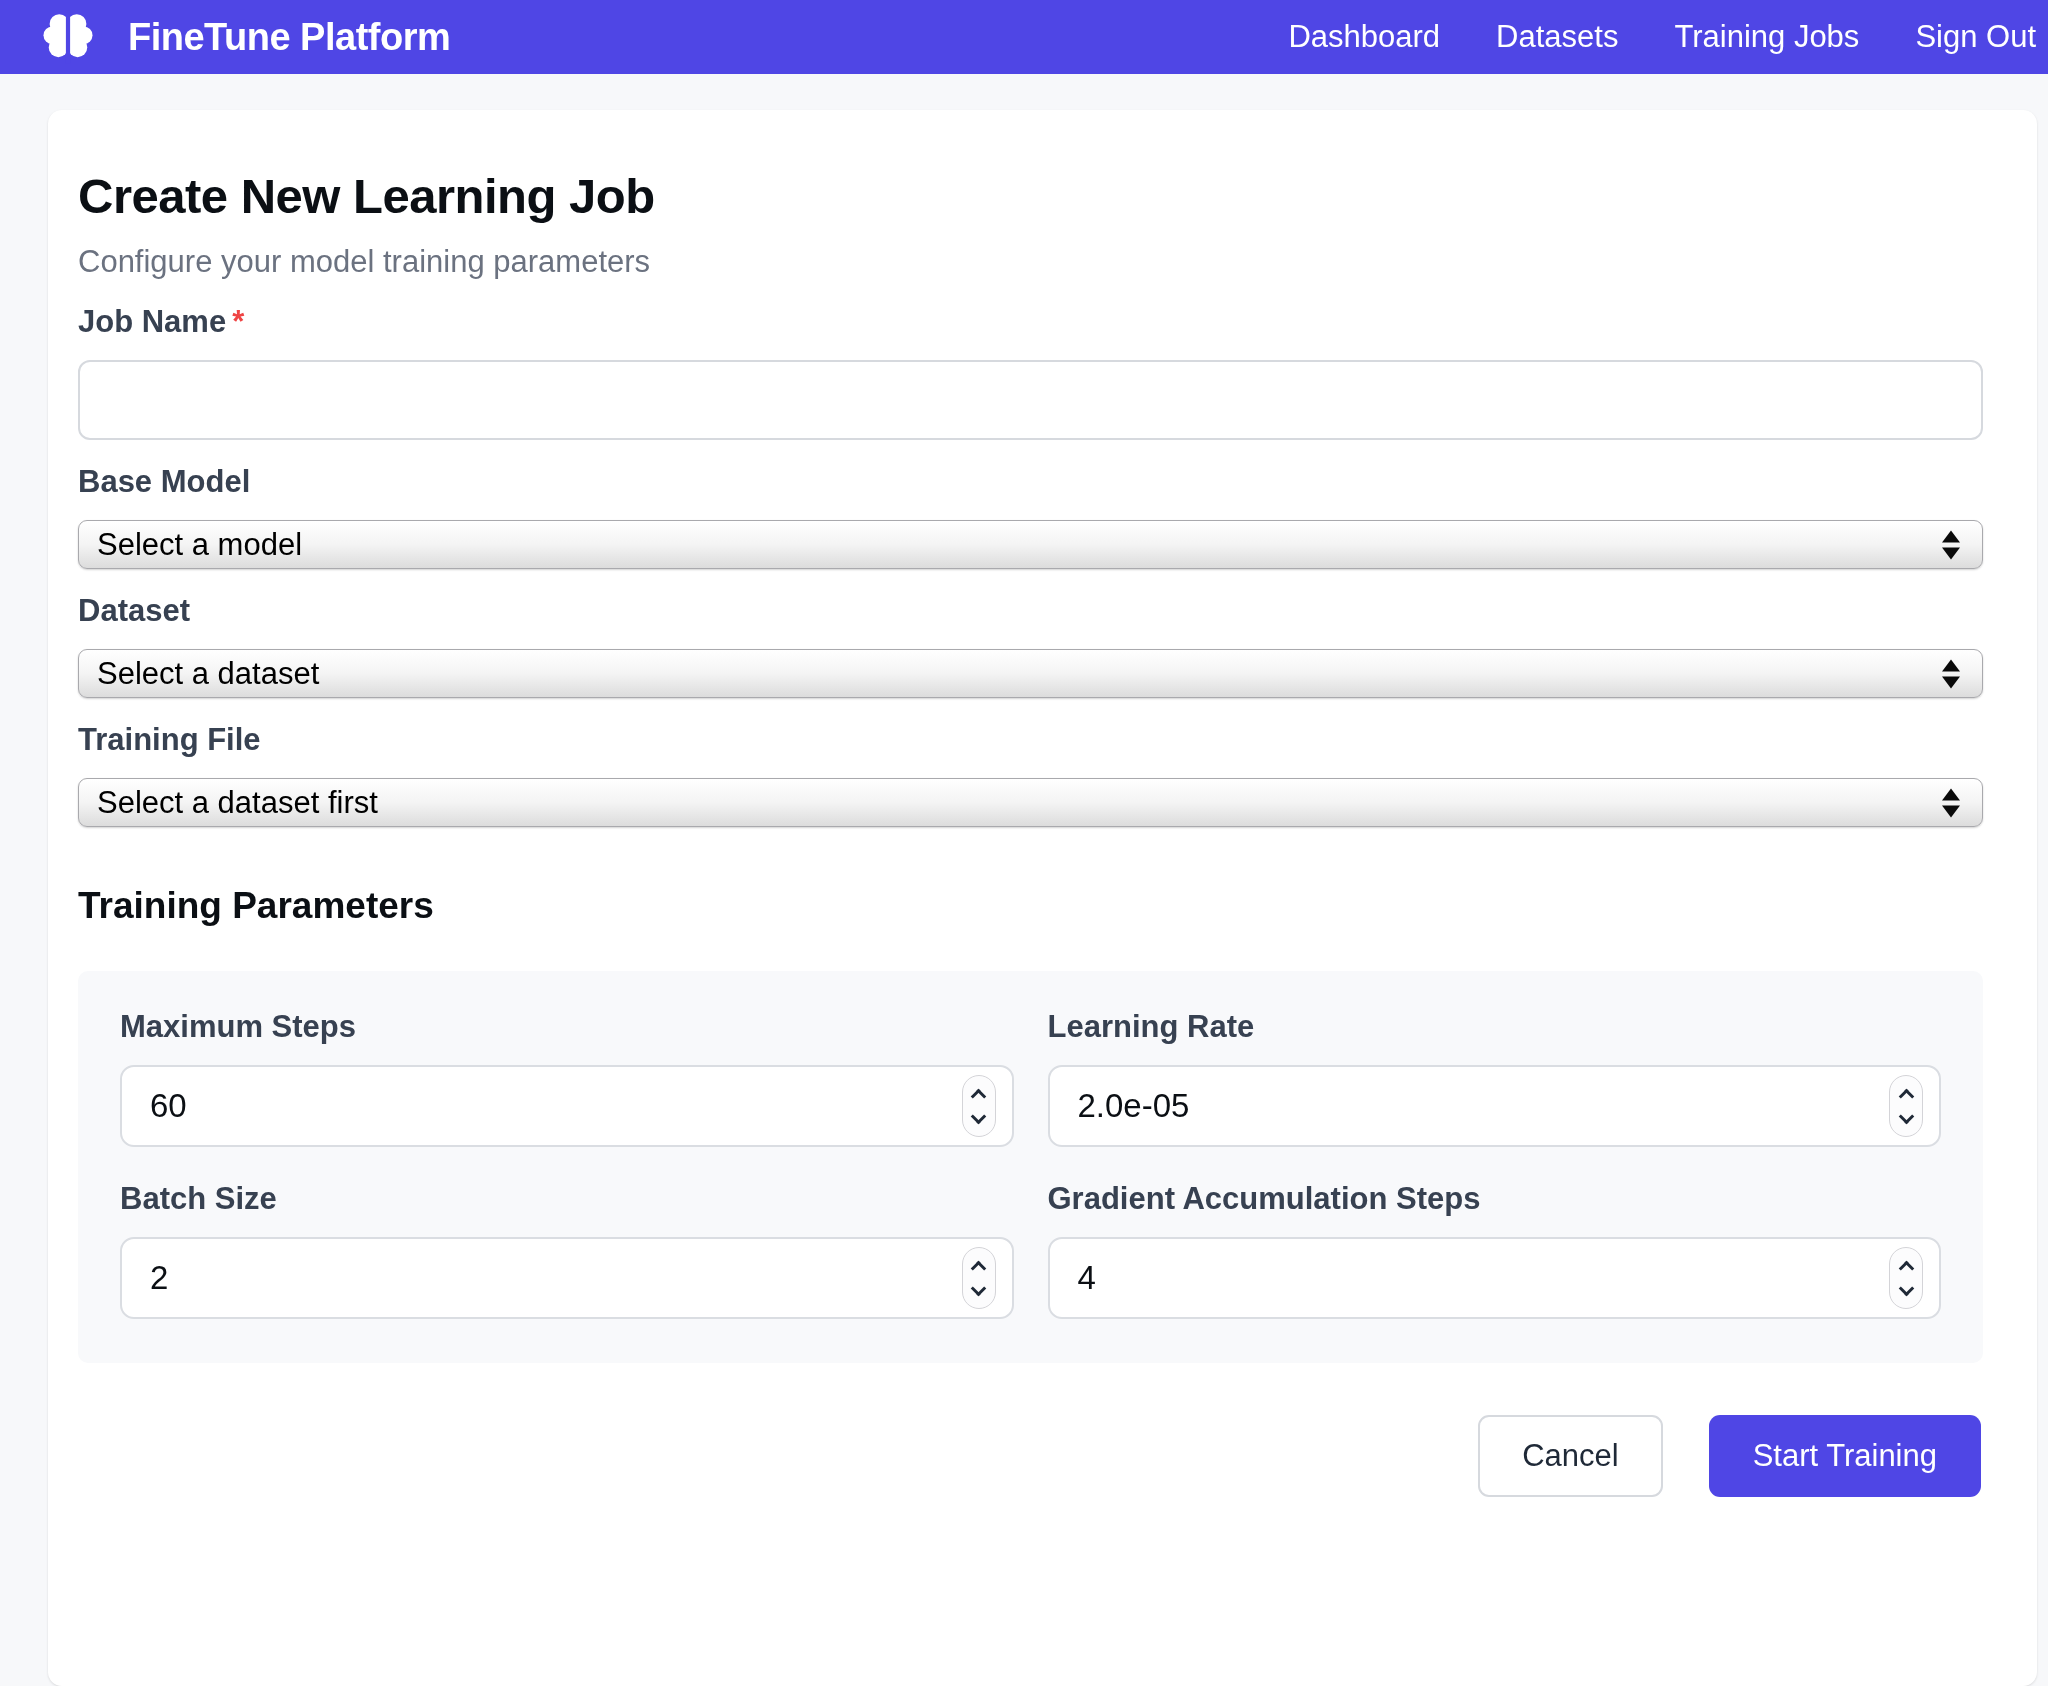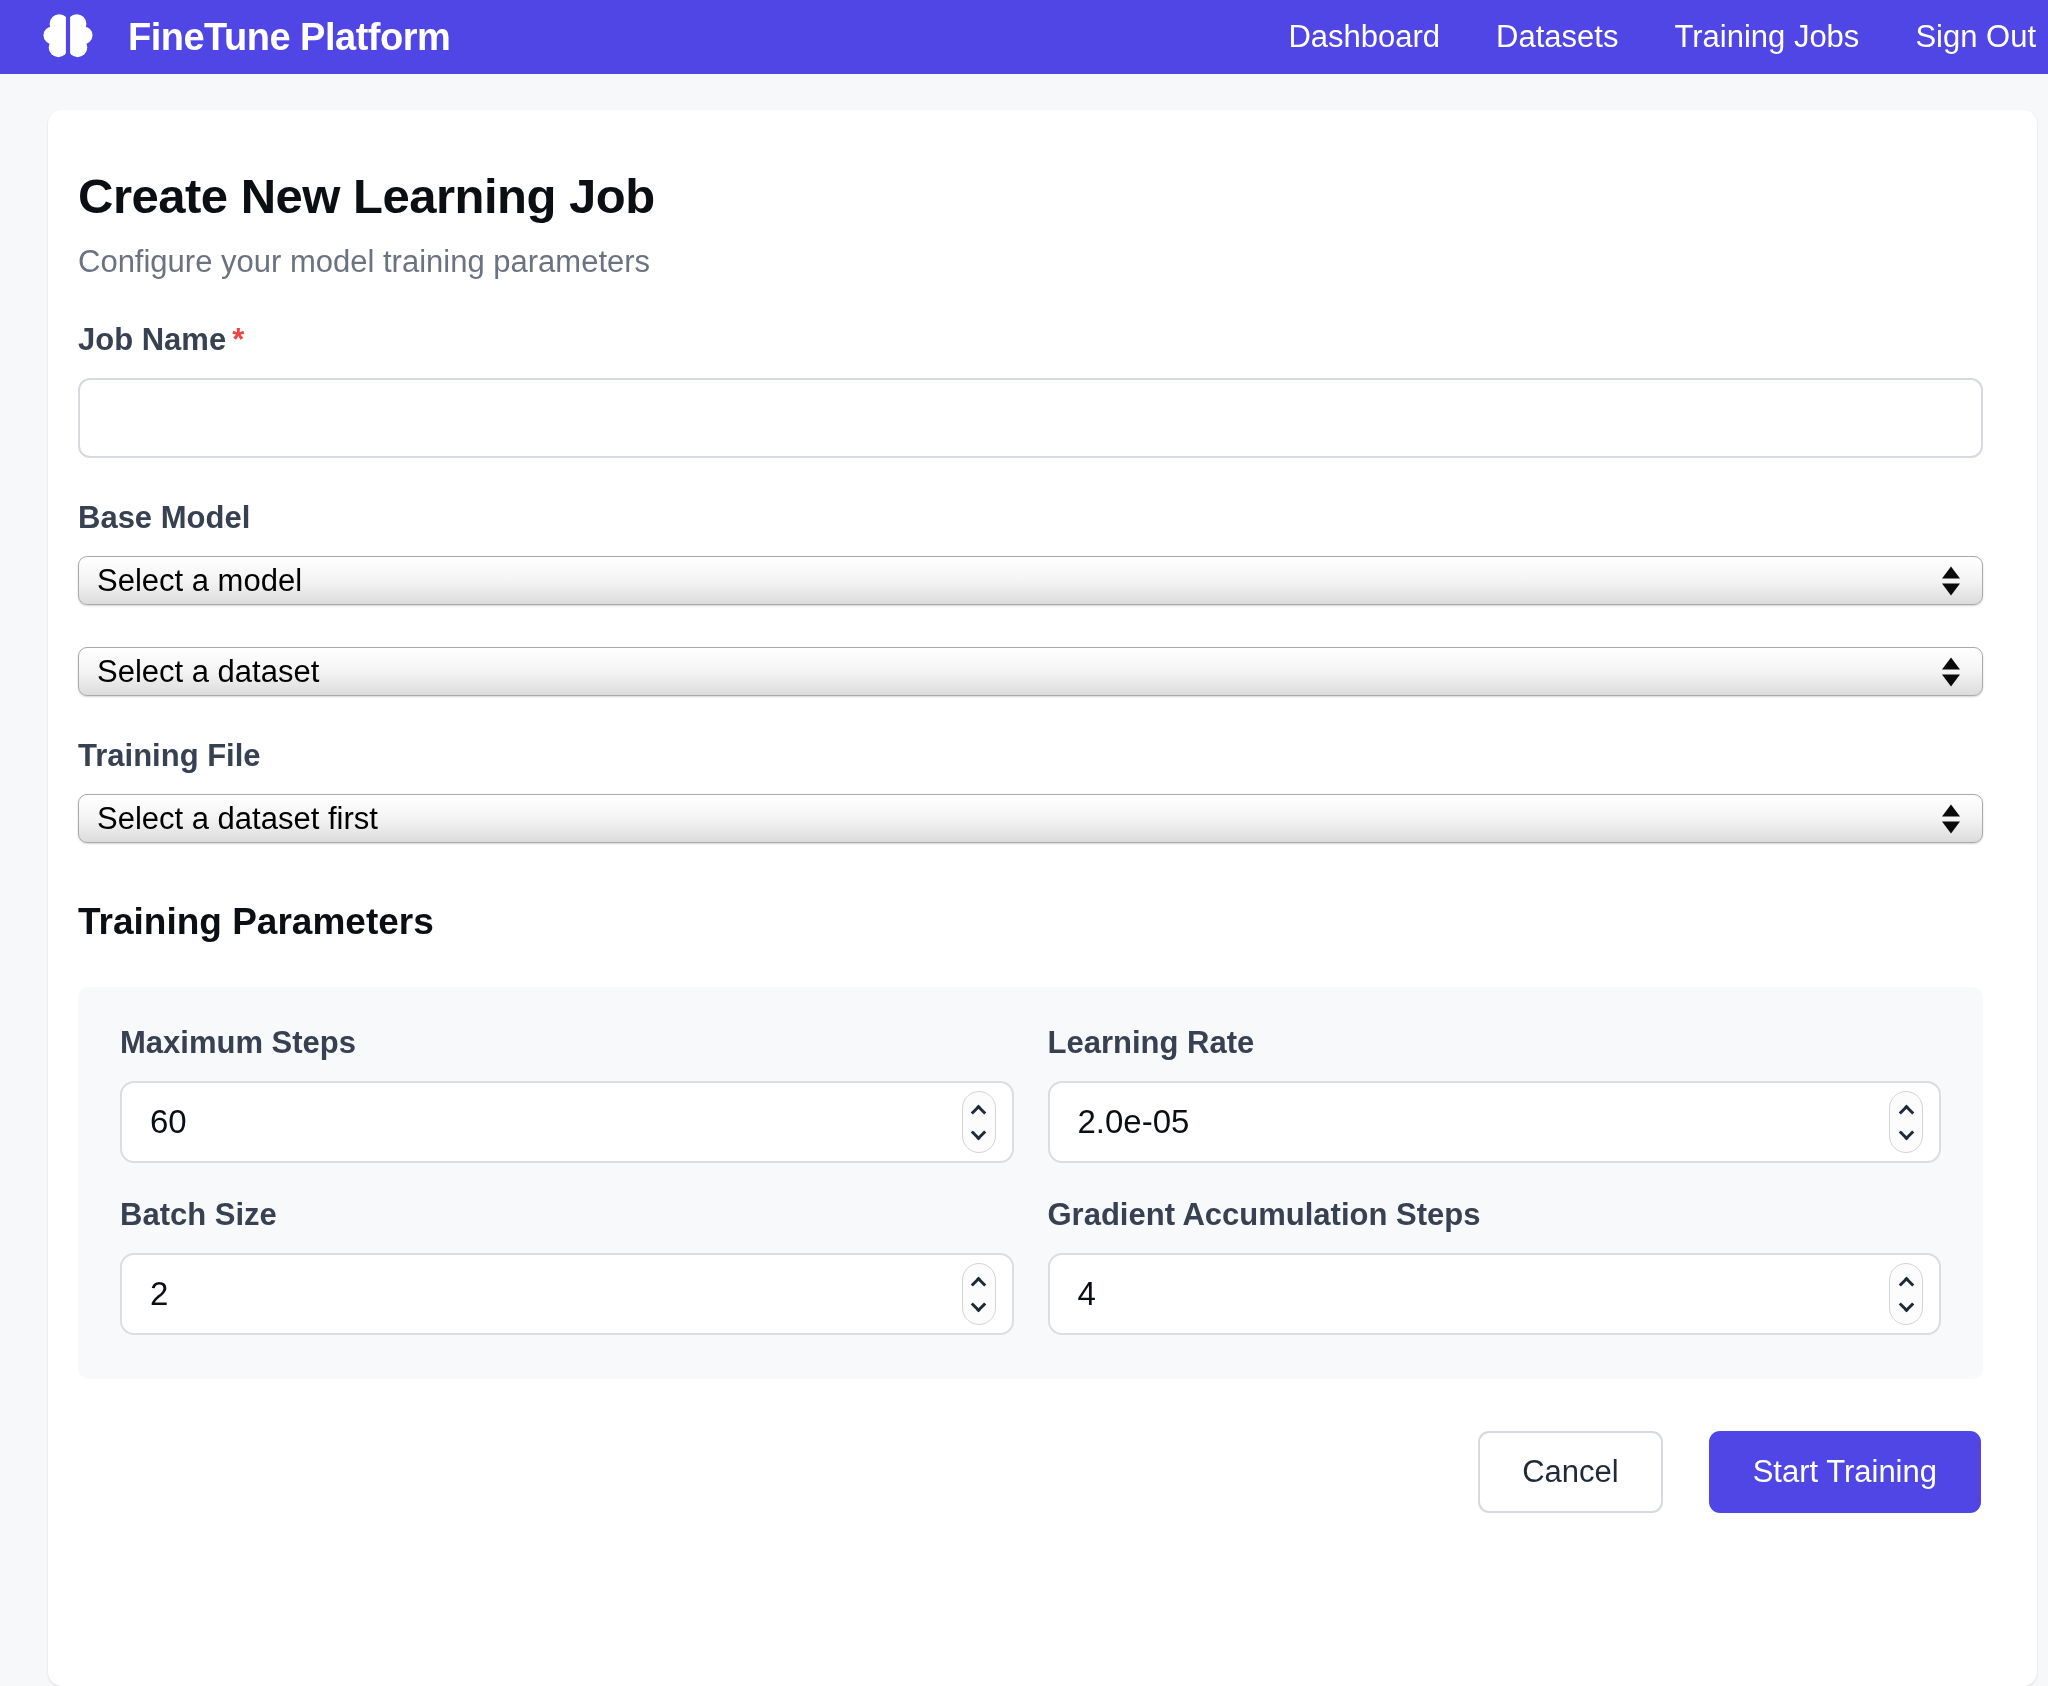--- a/index.html
+++ b/index.html
@@ -35,21 +35,21 @@
     background: #ffffff;
     margin: 36px 11px 0 48px;
     border-radius: 14px;
     box-shadow: 0 1px 3px rgba(0,0,0,0.08), 0 1px 2px rgba(0,0,0,0.05);
     padding: 58px 54px 60px 30px;
     min-height: 1576px;
   }
   .card-title { font-size: 49px; font-weight: 800; color: #0b0f14; letter-spacing: -0.5px; }
   .card-subtitle { margin-top: 20px; font-size: 31px; color: #6b7280; }
   
-  .field { margin-top: 42px; }
+  .field { margin-top: 24px; }
   .field-label {
     display: block;
     font-size: 31px; font-weight: 600; color: #374151;
     margin-bottom: 20px;
   }
   .required-asterisk { color: #ef4444; font-weight: 700; margin-left: 6px; }
   .text-input {
     width: 100%; height: 80px;
     border: 2px solid #d6d9de; border-radius: 12px;
     background: #ffffff;
@@ -181,20 +181,21 @@
     <div class="select">
       <span>Select a model</span>
       <span class="select-arrows">
         <span class="tri-up"></span>
           <span class="tri-down"></span>
       </span>
     </div>
   </div>
 
   <div class="field">
+    <label class="field-label">Dataset</label>
     <div class="select">
       <span>Select a dataset</span>
       <span class="select-arrows">
         <span class="tri-up"></span>
           <span class="tri-down"></span>
       </span>
     </div>
   </div>
 
   <div class="field">

